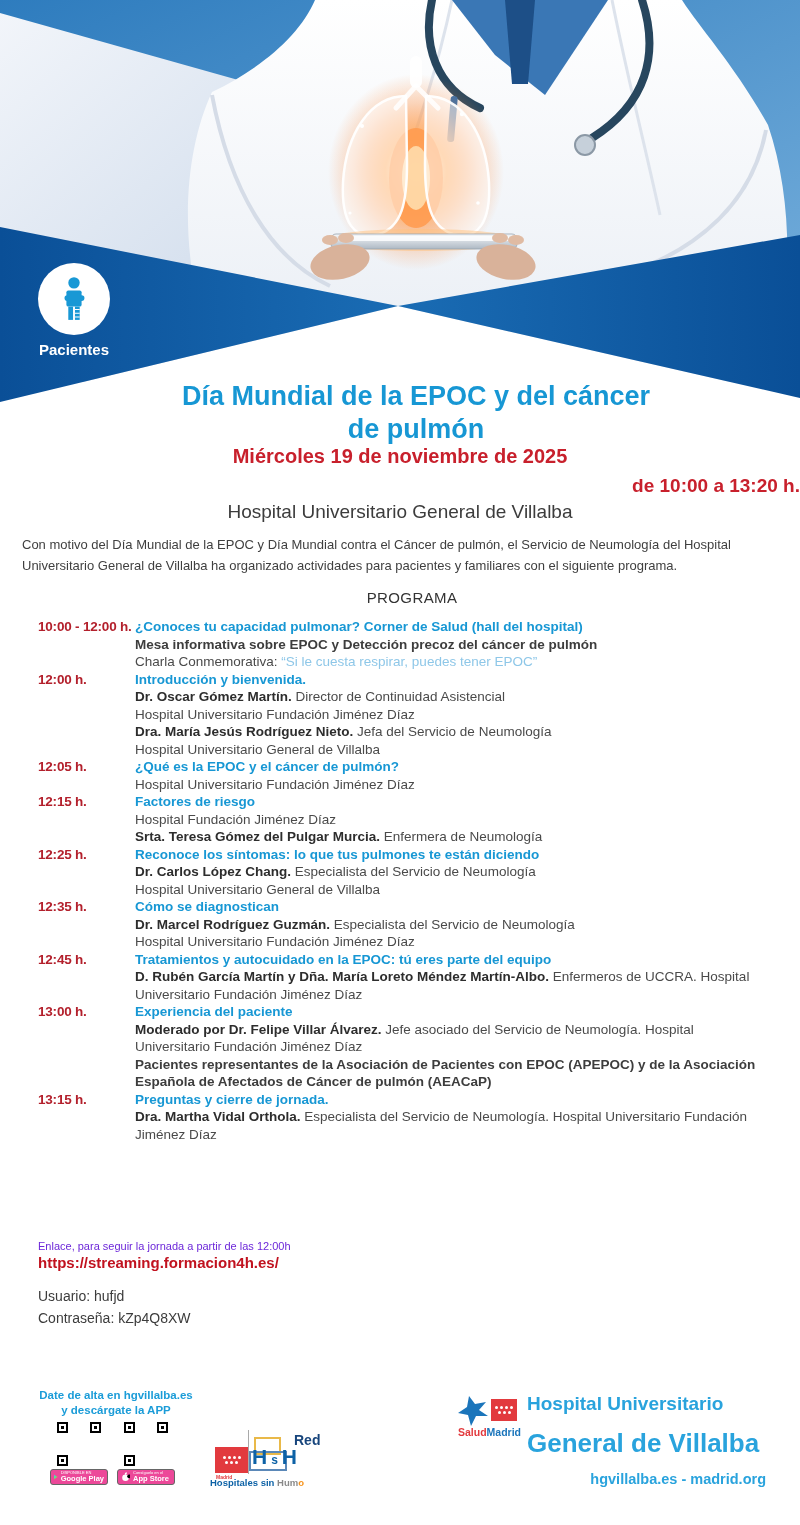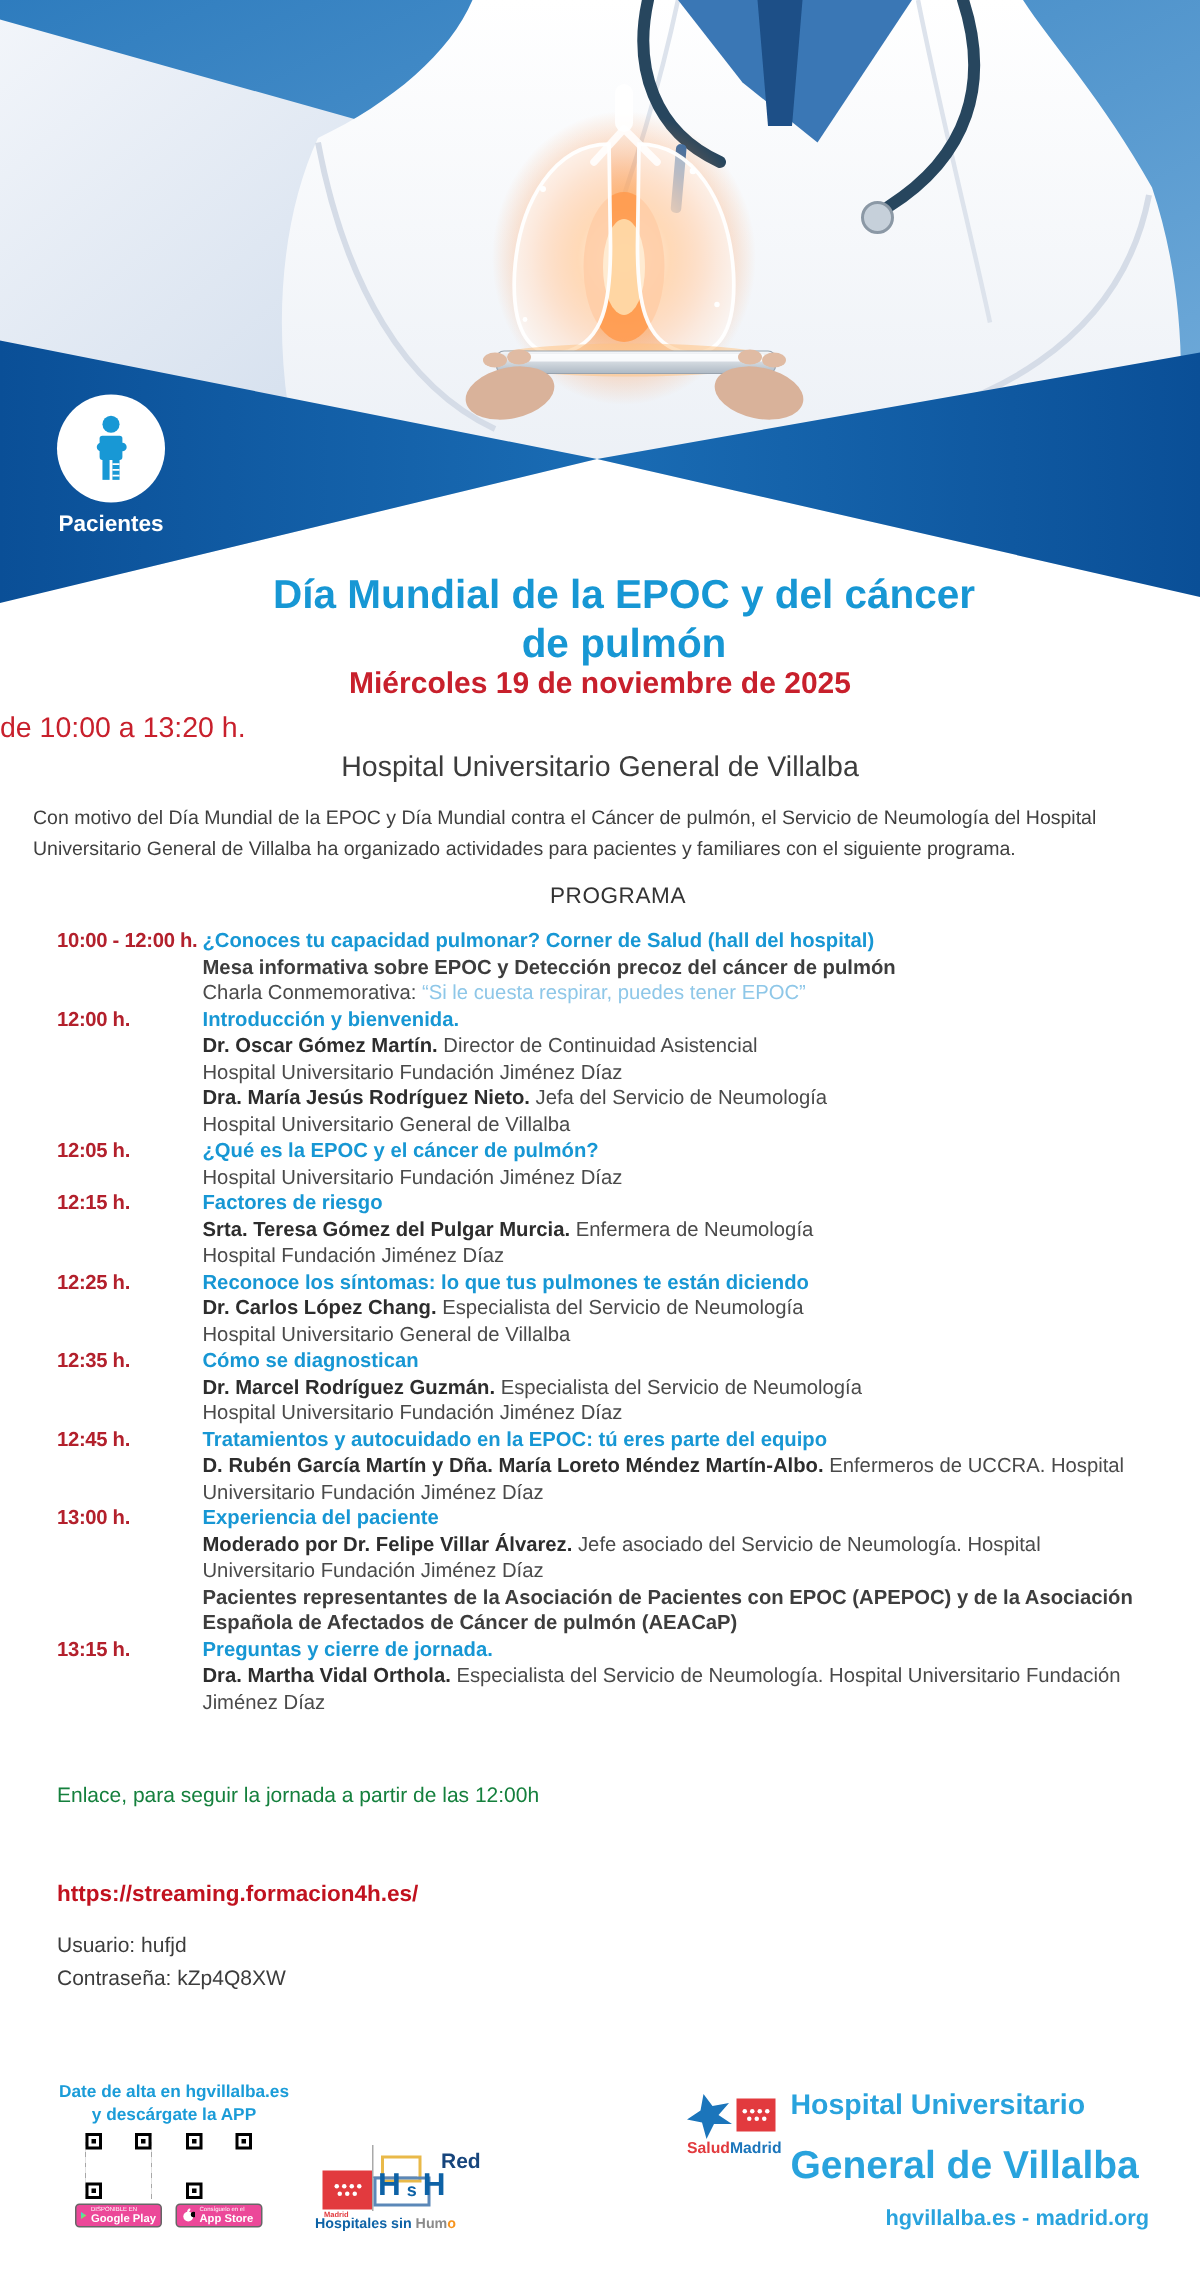--- a/index.html
+++ b/index.html
@@ -8,37 +8,37 @@
   .hero{position:absolute;top:0;left:0}
   .badge{position:absolute;left:38px;top:263px;width:72px;height:72px;border-radius:50%;
     background:#fff;display:flex;align-items:center;justify-content:center}
   .badge-label{position:absolute;left:24px;top:341px;width:100px;text-align:center;
     color:#fff;font-weight:bold;font-size:15px}
   .title{position:absolute;left:0;top:364px;width:100%;margin:16px;text-align:center;
     color:var(--accent_blue,#1797d4);font-size:27px;font-weight:bold;line-height:33px}
   .title span{display:block}
   .date{position:absolute;left:0;top:445px;width:100%;text-align:center;
     color:var(--red,#c8202c);font-size:20px;font-weight:bold}
-  .time{position:absolute;left:0;top:475px;width:100%;text-align:left;
-    color:var(--red,#c8202c);font-size:19px;font-weight:400}
+  .time{position:absolute;left:0;top:475px;width:100%;text-align:right;
+    color:var(--red,#c8202c);font-size:19px;font-weight:700}
   .loc{position:absolute;left:0;top:501px;width:100%;text-align:center;
     color:#3c3c3c;font-size:19px}
   .intro{position:absolute;left:22px;top:534px;width:726px;margin:0;
     font-size:13px;line-height:21px;color:#3f3f3f}
   .prog-head{position:absolute;left:12px;top:589px;width:100%;text-align:center;
     font-size:15px;font-weight:normal;letter-spacing:.4px;color:#333}
   .program{position:absolute;left:38px;top:618px;width:732px;font-size:13.5px;line-height:17.5px}
   .prow{display:grid;grid-template-columns:97px 1fr}
   .ptime{font-weight:bold;color:var(--time_red,#b3202c);white-space:nowrap;letter-spacing:-.2px}
   .ptitle{color:var(--accent_blue,#1797d4);font-weight:bold}
   .pline .b{font-weight:bold;color:#2d2d2d}
   .pline .sb{font-weight:bold;color:#3d3d3d}
   .pline .r{color:#4a4a4a}
   .pline .q{color:var(--quote_blue,#8ec7e8)}
-  .stream-note{position:absolute;left:38px;top:1188px;font-size:14px;color:#15803d}
+  .stream-note{position:absolute;left:38px;top:1240px;font-size:11px;color:#6d28d9}
   .stream-url{position:absolute;left:38px;top:1254px;font-size:15px;font-weight:bold;
     color:var(--url_red,#c1121f);text-decoration:none;cursor:pointer}
   .stream-user{position:absolute;left:38px;top:1288px;font-size:14px}
   .stream-pass{position:absolute;left:38px;top:1310px;font-size:14px}
   .app-cta{position:absolute;left:30px;top:1388px;width:172px;text-align:center;
     color:var(--cta_blue,#1b9cd8);font-weight:bold;font-size:11.5px;line-height:15px}
   .app-cta span{display:block}
   .qr{position:absolute;width:44px;height:44px;background-color:#fff;
     background-image:repeating-linear-gradient(90deg,#151515 0 3px,#fff 3px 6px),
       repeating-linear-gradient(0deg,#151515 0 3px,#fff 3px 7px);
@@ -217,22 +217,22 @@
         <div class="ptime">12:05 h.</div>
         <div class="pcontent">
           <div class="ptitle">¿Qué es la EPOC y el cáncer de pulmón?</div>
           <div class="pline"><span class="r">Hospital Universitario Fundación Jiménez Díaz</span></div>
         </div>
       </div>
       <div class="prow">
         <div class="ptime">12:15 h.</div>
         <div class="pcontent">
           <div class="ptitle">Factores de riesgo</div>
+          <div class="pline"><span class="r">Hospital Fundación Jiménez Díaz</span></div>
           <div class="pline"><span class="b">Srta. Teresa Gómez del Pulgar Murcia. </span><span class="r">Enfermera de Neumología</span></div>
-          <div class="pline"><span class="r">Hospital Fundación Jiménez Díaz</span></div>
         </div>
       </div>
       <div class="prow">
         <div class="ptime">12:25 h.</div>
         <div class="pcontent">
           <div class="ptitle">Reconoce los síntomas: lo que tus pulmones te están diciendo</div>
           <div class="pline"><span class="b">Dr. Carlos López Chang. </span><span class="r">Especialista del Servicio de Neumología</span></div>
           <div class="pline"><span class="r">Hospital Universitario General de Villalba</span></div>
         </div>
       </div>

